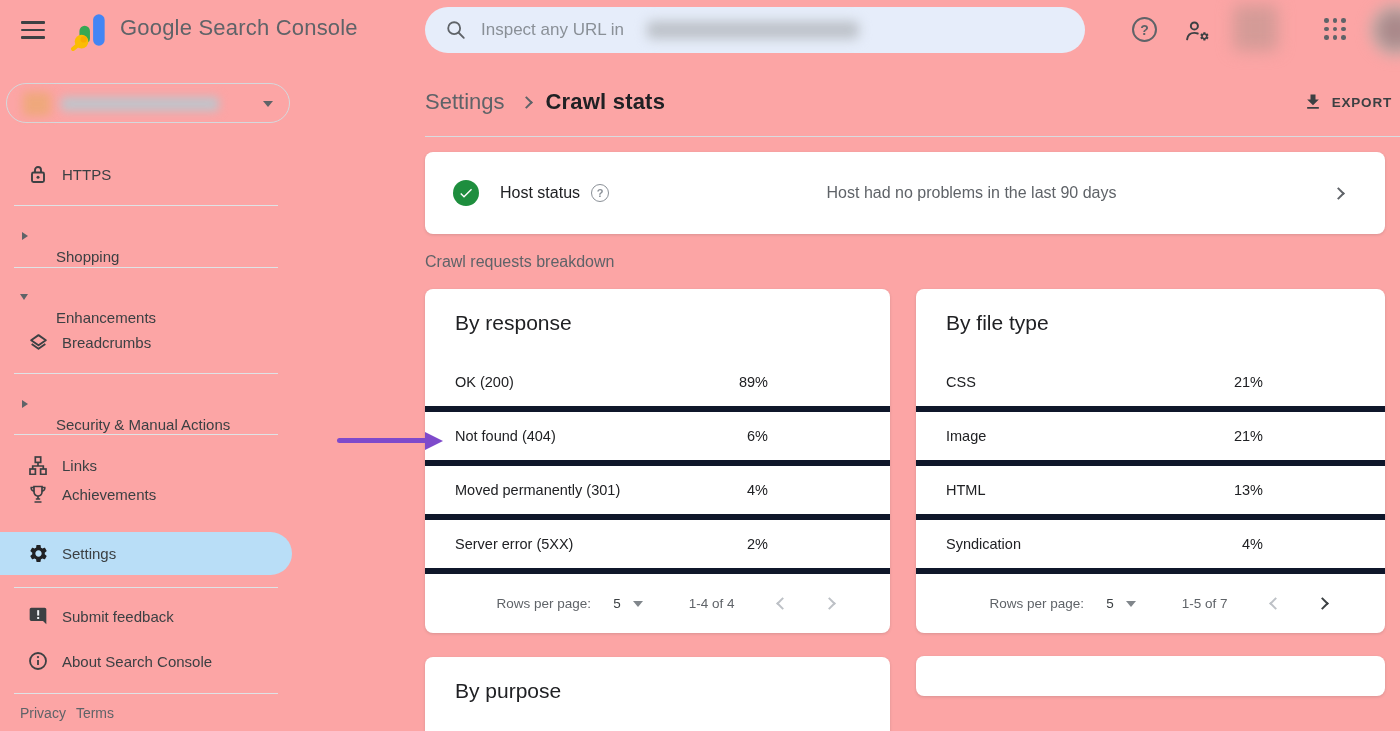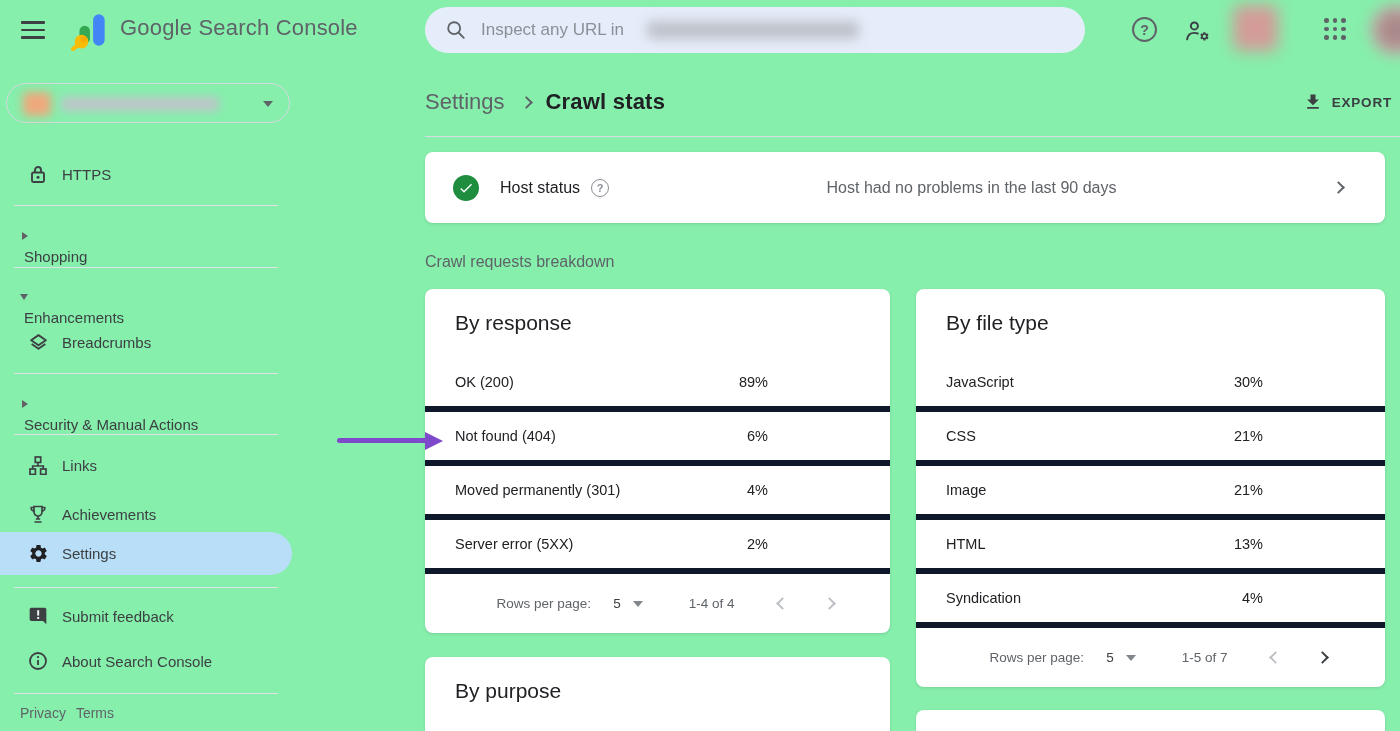--- a/index.html
+++ b/index.html
@@ -1,18 +1,18 @@
 <!DOCTYPE html>
 <html><head>
 <meta charset="utf-8">
 <style>
   * { margin:0; padding:0; box-sizing:border-box; }
   html,body { width:1400px; height:731px; }
   body { font-family:"Liberation Sans","DejaVu Sans",sans-serif; background:#eef1f4; }
-  .page { position:relative; width:1400px; height:731px; overflow:hidden; background:#86efac; }
+  .page { position:relative; width:1400px; height:731px; overflow:hidden; background:#fca5a5; }
 
   
   .topbar { position:absolute; top:0; left:0; width:1400px; height:60px; }
   .hamburger { position:absolute; left:21px; top:21px; width:26px; height:18px; display:flex; flex-direction:column; justify-content:space-between; cursor:pointer; }
   .hamburger span { display:block; width:24px; height:2.6px; background:#3c4043; border-radius:1px; }
   .logo { position:absolute; left:70px; top:9px; width:42px; height:42px; }
   .app-title { position:absolute; left:120px; top:15px; font-size:22px; color:#5f6368; letter-spacing:.2px; }
 
   .searchbar { position:absolute; left:425px; top:7px; width:660px; height:46px; background:#e6edfa; border-radius:24px; display:flex; align-items:center; padding-left:20px; }
   .searchbar input { border:none; outline:none; background:transparent; font-size:17px; color:#3c4043; margin-left:14px; width:380px; font-family:inherit; }
@@ -30,39 +30,39 @@
   .sidebar { position:absolute; left:0; top:60px; width:300px; height:671px; }
   .property { position:absolute; left:6px; top:23px; width:284px; height:40px; border:1px solid #d5d9dd; border-radius:21px; background:transparent; display:flex; align-items:center; cursor:pointer; }
   .blob-favicon { position:absolute; left:16px; top:8px; width:28px; height:24px; background:#efa87c; border-radius:4px; filter:blur(5px); }
   .blob-propname { position:absolute; left:54px; top:13px; width:158px; height:14px; background:#bfc4cb; border-radius:4px; filter:blur(5px); }
   .caret-down { width:0; height:0; border-left:5px solid transparent; border-right:5px solid transparent; border-top:6px solid #5f6368; }
   .property .caret-down { position:absolute; right:16px; top:17px; }
 
   .nav-item { position:absolute; left:0; width:292px; height:44px; display:flex; align-items:center; cursor:pointer; color:#3c4043; font-size:15px; }
   .nav-item .nicon { position:absolute; left:27px; width:22px; height:22px; display:flex; align-items:center; justify-content:center; }
   .nav-item .nlabel { position:absolute; left:62px; white-space:nowrap; }
-  .nav-item .tlabel { position:absolute; left:24px; white-space:nowrap;margin-top:40px; }
+  .nav-item .tlabel { position:absolute; left:56px; white-space:nowrap;margin-top:40px; }
   .tri-right { position:absolute; left:22px; width:0; height:0; border-top:4.5px solid transparent; border-bottom:4.5px solid transparent; border-left:6.5px solid #5f6368; }
   .tri-down { position:absolute; left:20px; width:0; height:0; border-left:4.5px solid transparent; border-right:4.5px solid transparent; border-top:6.5px solid #5f6368; }
   .nav-active { background:#b9def7; border-radius:0 24px 24px 0; height:43px; }
   .sdiv { position:absolute; left:14px; width:264px; height:1px; background:#dfe3e6; }
   .side-footer { position:absolute; left:20px; top:645px; display:flex; gap:10px; font-size:14px; color:#5f6368; }
   .side-footer span { cursor:pointer; }
 
   
   .main { position:absolute; left:300px; top:60px; width:1100px; height:671px; }
   .crumb-row { position:absolute; left:125px; top:22px; right:8px; height:40px; display:flex; align-items:center; }
   .crumb-parent { font-size:22px; color:#5f6368; cursor:pointer; }
   .crumb-sep { width:9px; height:9px; border-right:2px solid #5f6368; border-top:2px solid #5f6368; transform:rotate(45deg); margin:0 15px 0 17px; }
   .crumb-current { font-size:22px; color:#202124; font-weight:700; letter-spacing:.2px; }
   .export-btn { position:absolute; right:0; display:flex; align-items:center; gap:9px; cursor:pointer; color:#3c4043; font-size:13.5px; font-weight:700; letter-spacing:.8px; }
   .main-divider { position:absolute; left:125px; right:0; top:76px; height:1px; background:#d9dce0; }
 
   .card { background:#fff; border-radius:8px; box-shadow:0 1px 3px rgba(60,64,67,.18); }
-  .host-card { position:absolute; left:125px; top:92px; width:960px; height:71px; display:flex; align-items:center; cursor:pointer; }
+  .host-card { position:absolute; left:125px; top:92px; width:960px; height:82px; display:flex; align-items:center; cursor:pointer; }
   .check-circle { width:26px; height:26px; border-radius:50%; background:#1e8e3e; margin-left:28px; display:flex; align-items:center; justify-content:center; }
   .host-title { font-size:16px; color:#202124; margin-left:21px; }
   .qmark { width:18px; height:18px; border:1.6px solid #8a9097; border-radius:50%; margin-left:11px; display:flex; align-items:center; justify-content:center; font-size:11px; color:#8a9097; font-weight:bold; }
   .host-msg { flex:1; text-align:center; font-size:16px; color:#5f6368; }
   .chev { display:inline-block; width:9px; height:9px; border-right:2.2px solid #5f6368; border-top:2.2px solid #5f6368; }
   .chev-right { transform:rotate(45deg); }
   .chev-left { transform:rotate(-135deg); }
   .host-card .chev { margin-right:42px; }
 
   .section-label { position:absolute; left:125px; top:193px; font-size:16px; color:#5f6368; }
@@ -217,21 +217,21 @@
         <svg width="20" height="20" viewBox="0 0 20 20">
           <rect x="7.3" y="2" width="5.4" height="5.4" fill="none" stroke="#3c4043" stroke-width="1.7"></rect>
           <path d="M10 7.4v3.6M10 11H4.7v3M10 11h5.3v3" fill="none" stroke="#3c4043" stroke-width="1.7"></path>
           <rect x="2" y="14" width="5.4" height="5.4" fill="none" stroke="#3c4043" stroke-width="1.7"></rect>
           <rect x="12.6" y="14" width="5.4" height="5.4" fill="none" stroke="#3c4043" stroke-width="1.7"></rect>
         </svg>
       </span>
       <span class="nlabel">Links</span>
     </div>
 
-    <div class="nav-item" style="top:432px;">
+    <div class="nav-item" style="top:412px;">
       <span class="nicon">
         <svg width="20" height="20" viewBox="0 0 20 20">
           <path d="M6 2.5h8v5.5a4 4 0 0 1-8 0z" fill="none" stroke="#3c4043" stroke-width="1.7"></path>
           <path d="M6 3.5H3.2a3 3 0 0 0 3 3.6M14 3.5h2.8a3 3 0 0 1-3 3.6" fill="none" stroke="#3c4043" stroke-width="1.6"></path>
           <path d="M10 12v3M7.8 15h4.4M6.5 18h7" fill="none" stroke="#3c4043" stroke-width="1.7"></path>
         </svg>
       </span>
       <span class="nlabel">Achievements</span>
     </div>
 
@@ -345,24 +345,20 @@
         <section class="card purpose-card">
           <div class="card-title">By purpose</div>
         </section>
       </div>
 
       <div class="col-right">
         <section class="card">
           <div class="card-title">By file type</div>
           <div class="rows">
             <div class="trow">
-              <span class="rlabel">JavaScript</span>
-              <span class="rvalue">30%</span>
-            </div>
-            <div class="trow">
               <span class="rlabel">CSS</span>
               <span class="rvalue">21%</span>
             </div>
             <div class="trow">
               <span class="rlabel">Image</span>
               <span class="rvalue">21%</span>
             </div>
             <div class="trow">
               <span class="rlabel">HTML</span>
               <span class="rvalue">13%</span>

